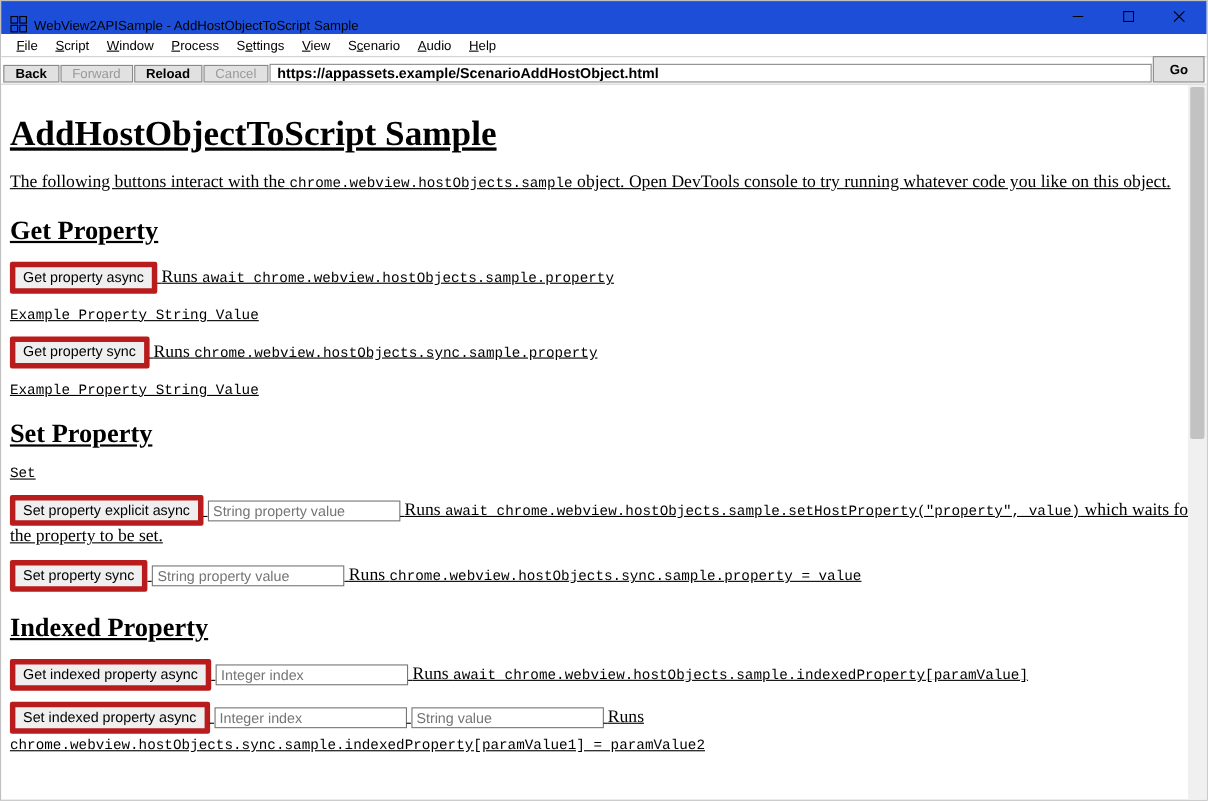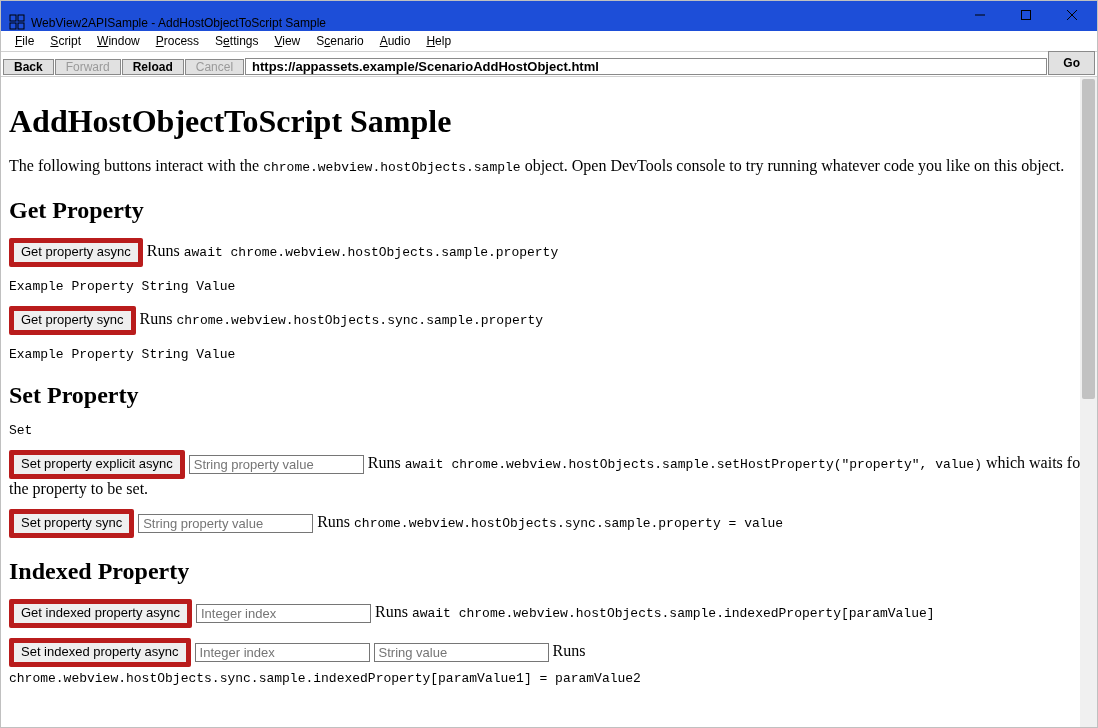--- a/index.html
+++ b/index.html
@@ -102,20 +102,21 @@
       padding: 4px 14px;
       font-size: 12px;
       font-weight: bold;
       display: flex;
       align-items: center;
     }
     .content-wrapper {
       position: relative;
       height: calc(728px - 30px - 20px - 26px);
       overflow: hidden;
+      text-decoration: underline;
     }
     .content {
       font-family: "Times New Roman", Times, serif;
       font-size: 16px;
       color: #000;
       padding: 8px 8px 8px 8px;
       height: 100%;
       overflow-y: hidden;
     }
     .scrollbar {

